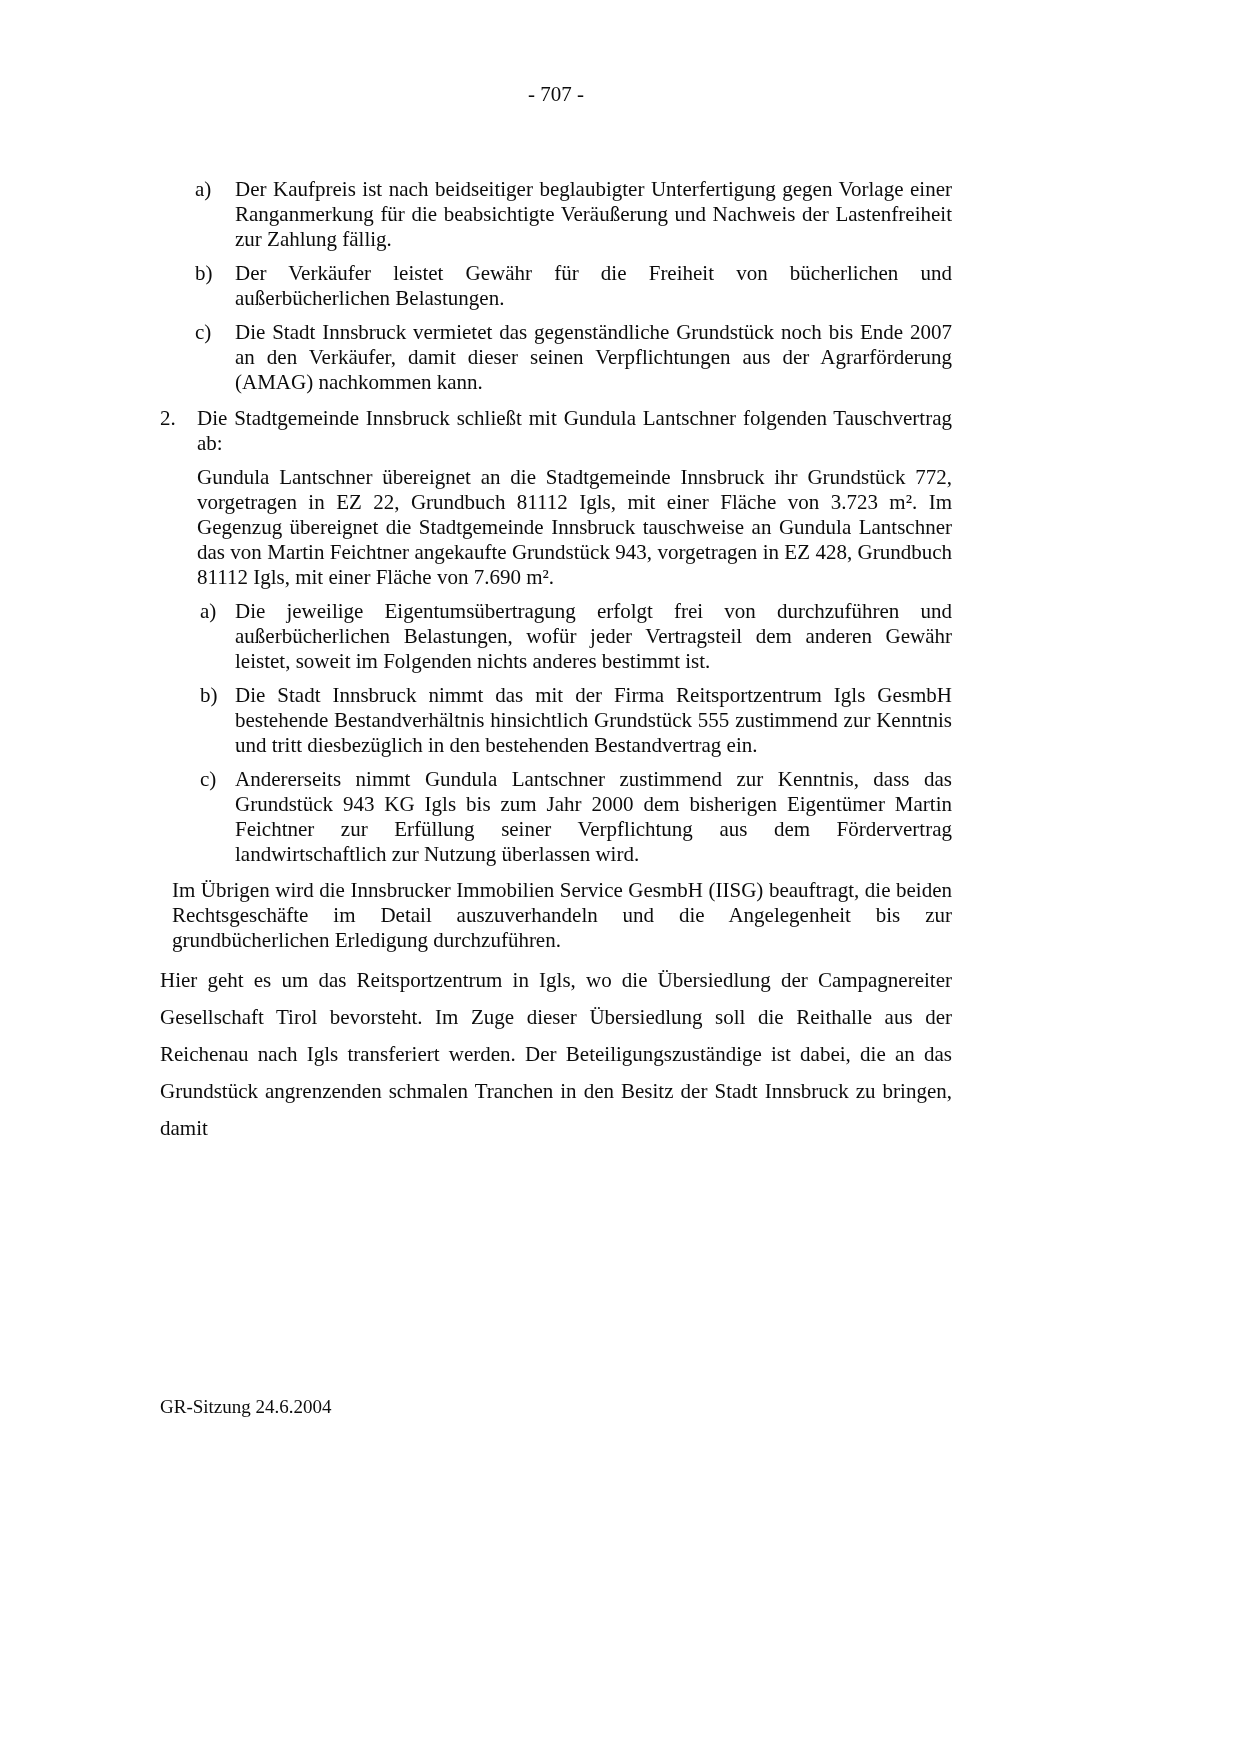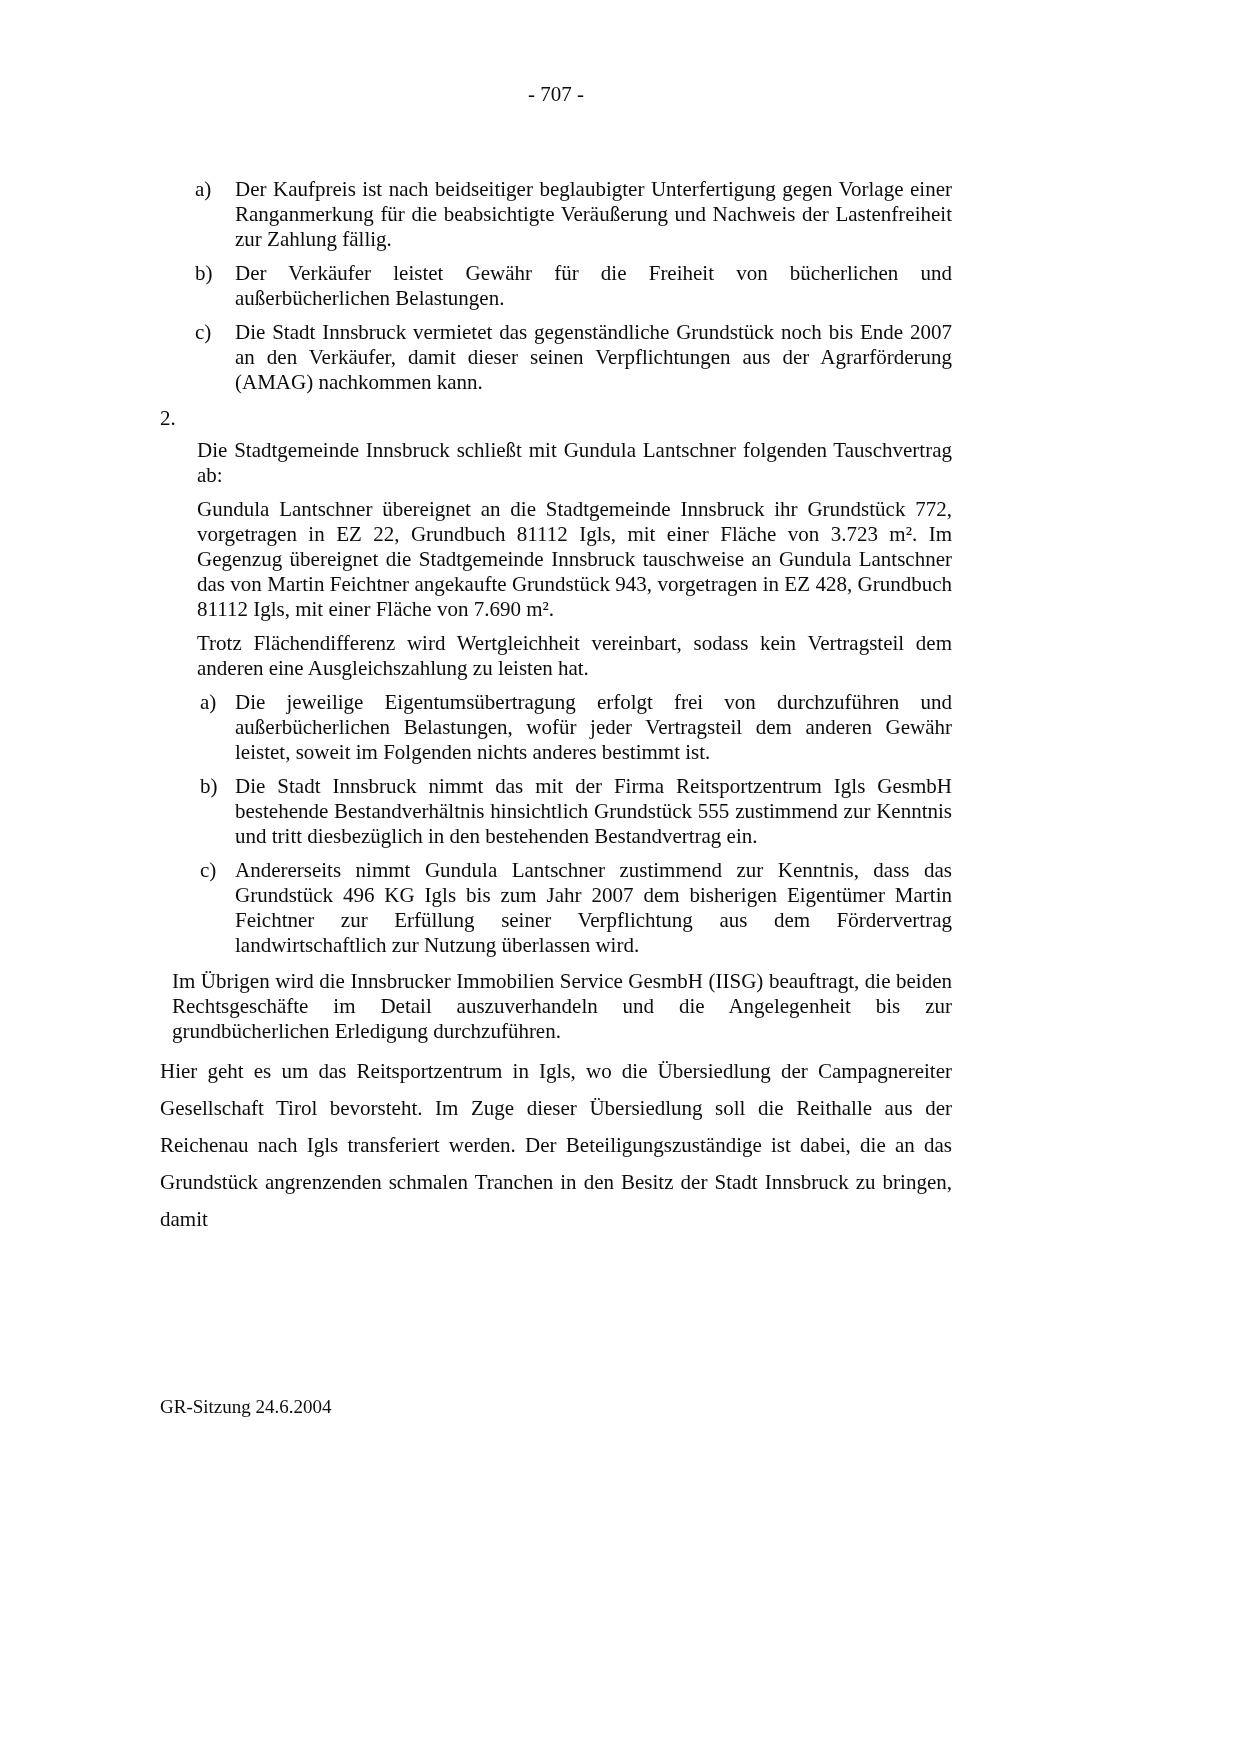--- a/index.html
+++ b/index.html
@@ -51,21 +51,20 @@
   .num-item {
     display: flex;
     margin-bottom: 9px;
   }
   .num-item .num-label {
     flex: 0 0 37px;
   }
   .num-item .num-text {
     flex: 1;
     text-align: justify;
-    margin-top: 32px;
   }
   .indent-par {
     margin: 0 0 9px 37px;
     text-align: justify;
   }
   .flush-par {
     margin: 0 0 9px 12px;
     text-align: justify;
   }
   .commentary {
@@ -102,34 +101,33 @@
       <div class="li-text">Die Stadt Innsbruck vermietet das gegenständliche Grundstück noch bis Ende 2007 an den Verkäufer, damit dieser seinen Verpflichtungen aus der Agrarförderung (AMAG) nachkommen kann.</div>
     </div>
   </div>
 
   <div class="num-item">
     <div class="num-label">2.</div>
     <div class="num-text">Die Stadtgemeinde Innsbruck schließt mit Gundula Lantschner folgenden Tauschvertrag ab:</div>
   </div>
 
   <div class="indent-par">Gundula Lantschner übereignet an die Stadtgemeinde Innsbruck ihr Grundstück 772, vorgetragen in EZ 22, Grundbuch 81112 Igls, mit einer Fläche von 3.723 m². Im Gegenzug übereignet die Stadtgemeinde Innsbruck tauschweise an Gundula Lantschner das von Martin Feichtner angekaufte Grundstück 943, vorgetragen in EZ 428, Grundbuch 81112 Igls, mit einer Fläche von 7.690 m².</div>
-  <div class="indent-par">Trotz Flächendifferenz wird Wertgleichheit vereinbart, sodass kein Vertragsteil dem anderen eine Ausgleichszahlung zu leisten hat.</div>
 
   <div>
     <div class="hang-item sub">
       <div class="li-label">a)</div>
       <div class="li-text">Die jeweilige Eigentumsübertragung erfolgt frei von durchzuführen und außerbücherlichen Belastungen, wofür jeder Vertragsteil dem anderen Gewähr leistet, soweit im Folgenden nichts anderes bestimmt ist.</div>
     </div>
     <div class="hang-item sub">
       <div class="li-label">b)</div>
       <div class="li-text">Die Stadt Innsbruck nimmt das mit der Firma Reitsportzentrum Igls GesmbH bestehende Bestandverhältnis hinsichtlich Grundstück 555 zustimmend zur Kenntnis und tritt diesbezüglich in den bestehenden Bestandvertrag ein.</div>
     </div>
     <div class="hang-item sub gap-after">
       <div class="li-label">c)</div>
-      <div class="li-text">Andererseits nimmt Gundula Lantschner zustimmend zur Kenntnis, dass das Grundstück 496 KG Igls bis zum Jahr 2007 dem bisherigen Eigentümer Martin Feichtner zur Erfüllung seiner Verpflichtung aus dem Fördervertrag landwirtschaftlich zur Nutzung überlassen wird.</div>
+      <div class="li-text">Andererseits nimmt Gundula Lantschner zustimmend zur Kenntnis, dass das Grundstück 943 KG Igls bis zum Jahr 2000 dem bisherigen Eigentümer Martin Feichtner zur Erfüllung seiner Verpflichtung aus dem Fördervertrag landwirtschaftlich zur Nutzung überlassen wird.</div>
     </div>
   </div>
 
   <div class="flush-par">Im Übrigen wird die Innsbrucker Immobilien Service GesmbH (IISG) beauftragt, die beiden Rechtsgeschäfte im Detail auszuverhandeln und die Angelegenheit bis zur grundbücherlichen Erledigung durchzuführen.</div>
 
   <div class="commentary">Hier geht es um das Reitsportzentrum in Igls, wo die Übersiedlung der Campagnereiter Gesellschaft Tirol bevorsteht. Im Zuge dieser Übersiedlung soll die Reithalle aus der Reichenau nach Igls transferiert werden. Der Beteiligungszuständige ist dabei, die an das Grundstück angrenzenden schmalen Tranchen in den Besitz der Stadt Innsbruck zu bringen, damit</div>
 
   <div class="footer">GR-Sitzung 24.6.2004</div>
 
 </div>

